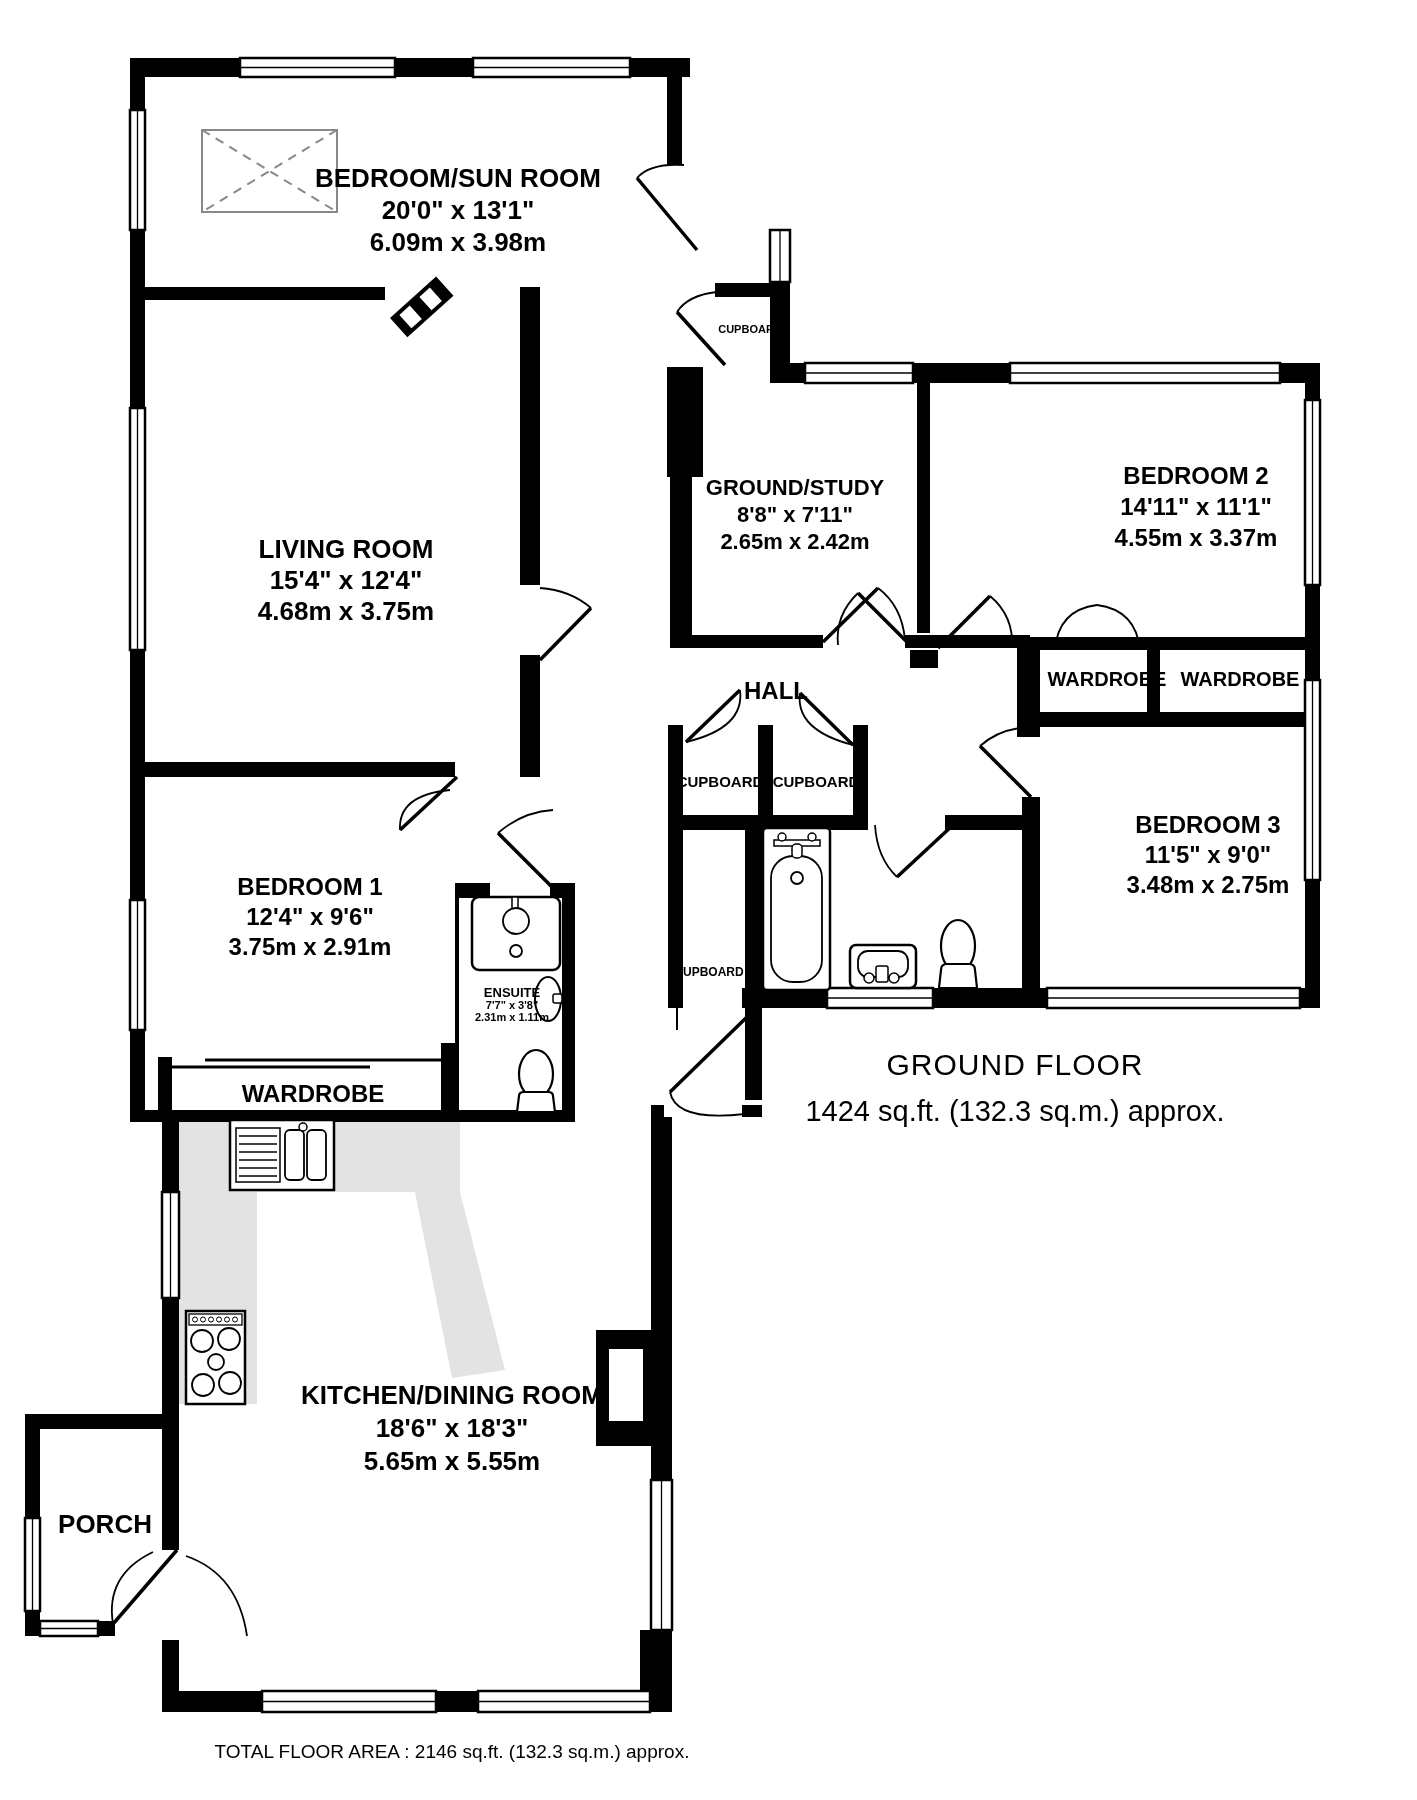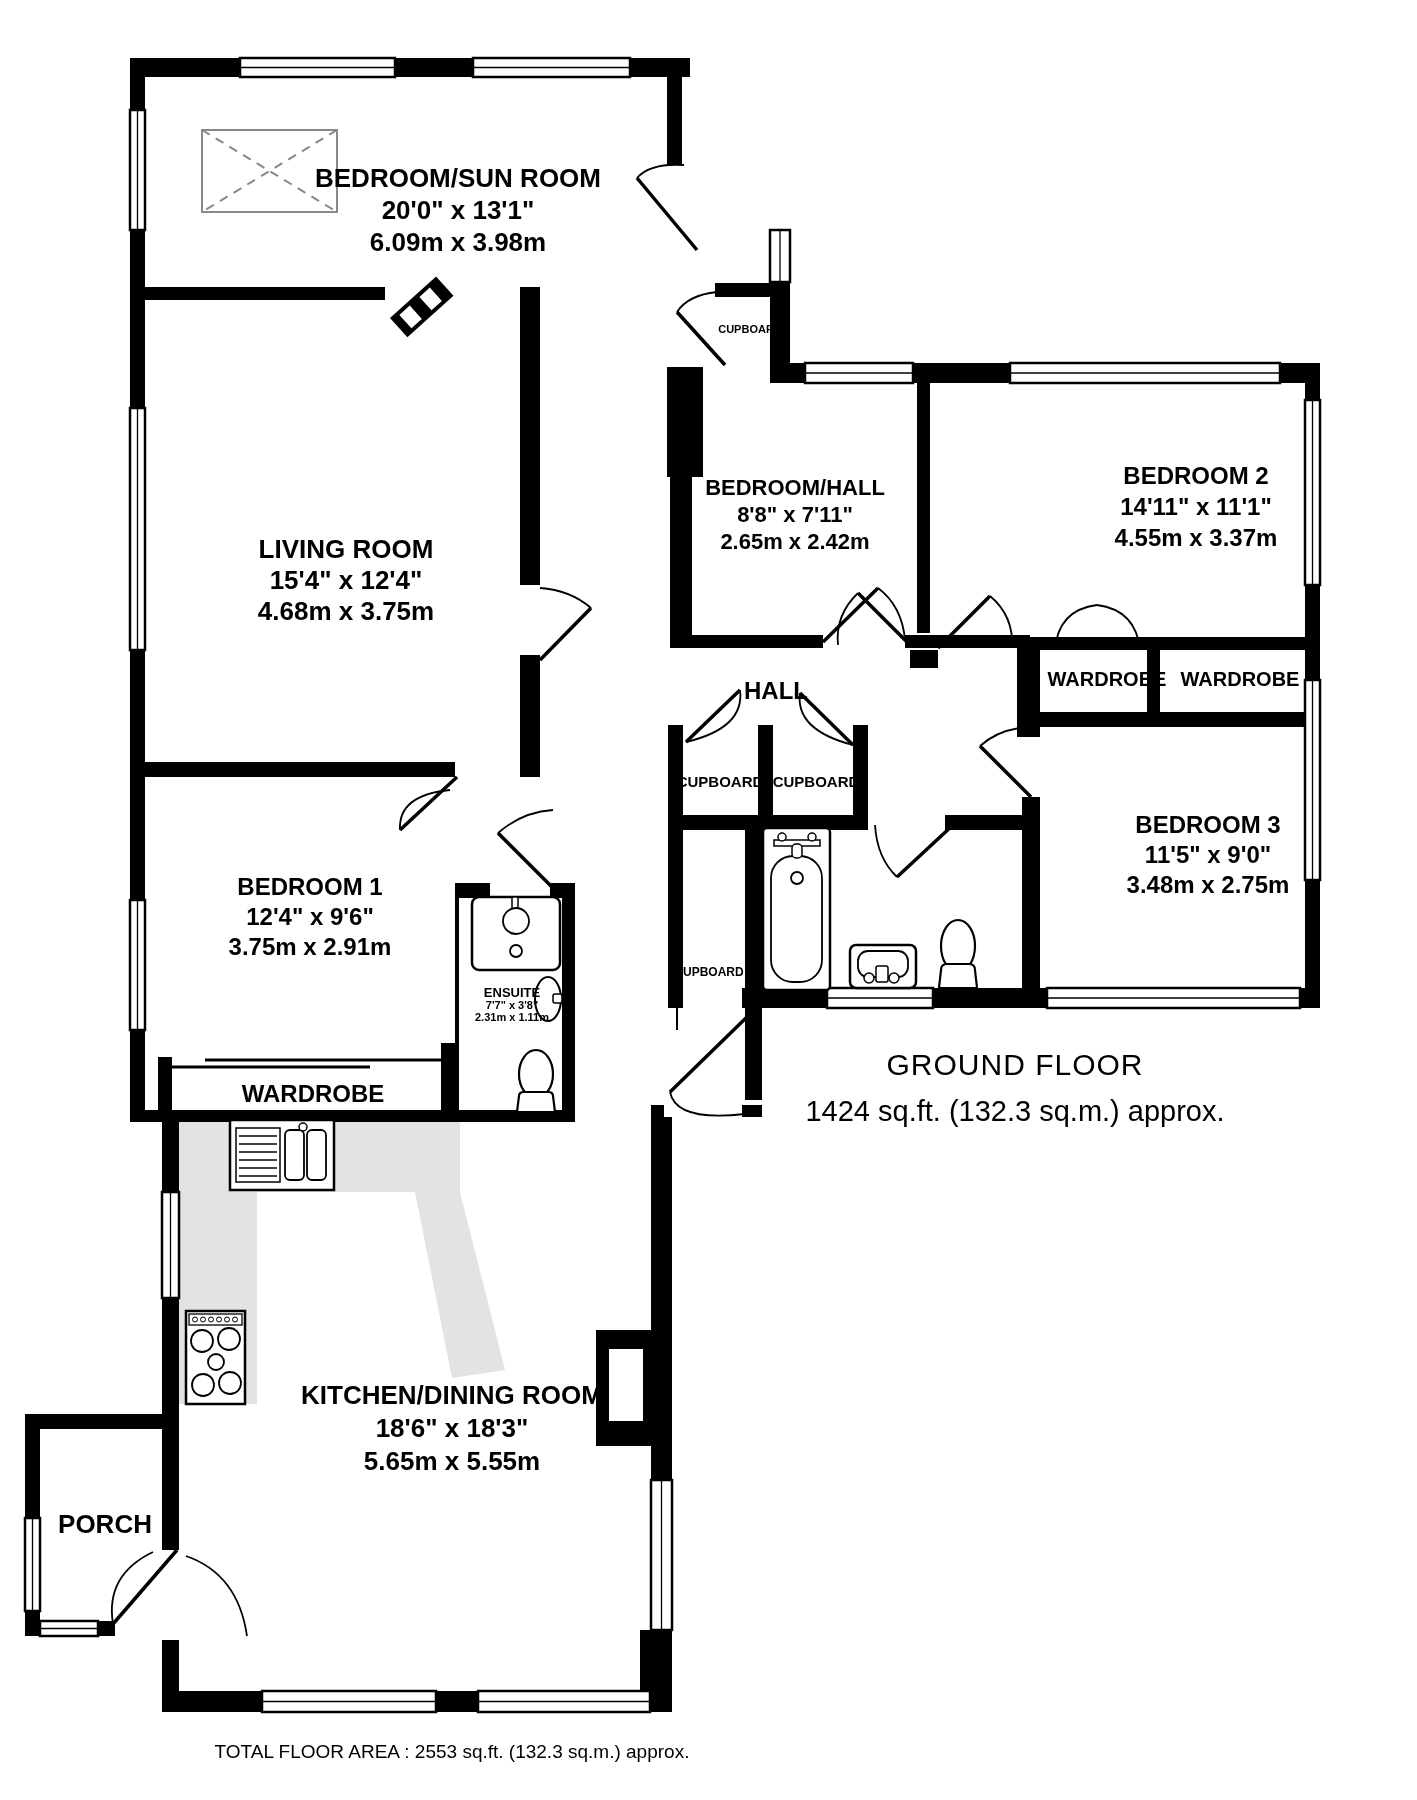--- a/index.html
+++ b/index.html
@@ -301,21 +301,21 @@
   <span class="me">6.09m  x 3.98m</span>
 </div>
 
 <div class="lbl room l-living">
   <span class="nm">LIVING ROOM</span>
   <span class="im">15'4"  x 12'4"</span>
   <span class="me">4.68m  x 3.75m</span>
 </div>
 
 <div class="lbl room l-study">
-  <span class="nm">BEDROOM/HALL</span>
+  <span class="nm">GROUND/STUDY</span>
   <span class="im">8'8"  x 7'11"</span>
   <span class="me">2.65m  x 2.42m</span>
 </div>
 
 <div class="lbl room l-bed2">
   <span class="nm">BEDROOM 2</span>
   <span class="im">14'11"  x 11'1"</span>
   <span class="me">4.55m  x 3.37m</span>
 </div>
 
@@ -352,15 +352,15 @@
 <div class="lbl l-cuptall">CUPBOARD</div>
 <div class="lbl l-ward2a">WARDROBE</div>
 <div class="lbl l-ward2b">WARDROBE</div>
 <div class="lbl l-ward1">WARDROBE</div>
 
 <div class="lbl l-ground">
   <span>GROUND FLOOR</span><br>
   <span class="sub">1424 sq.ft. (132.3 sq.m.) approx.</span>
 </div>
 
-<div class="lbl l-total">TOTAL FLOOR AREA : 2553 sq.ft. (132.3 sq.m.) approx.</div>
+<div class="lbl l-total">TOTAL FLOOR AREA : 2146 sq.ft. (132.3 sq.m.) approx.</div>
 
 </div>
 
 </body></html>

